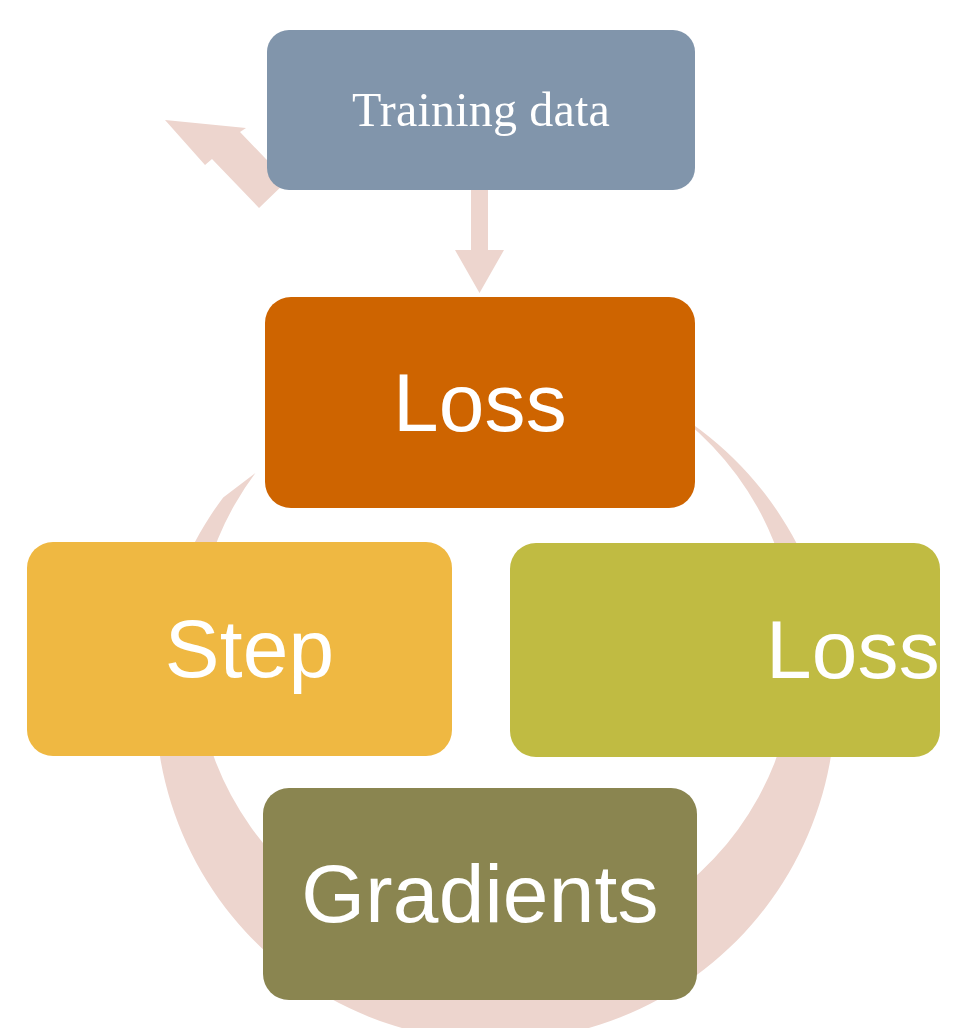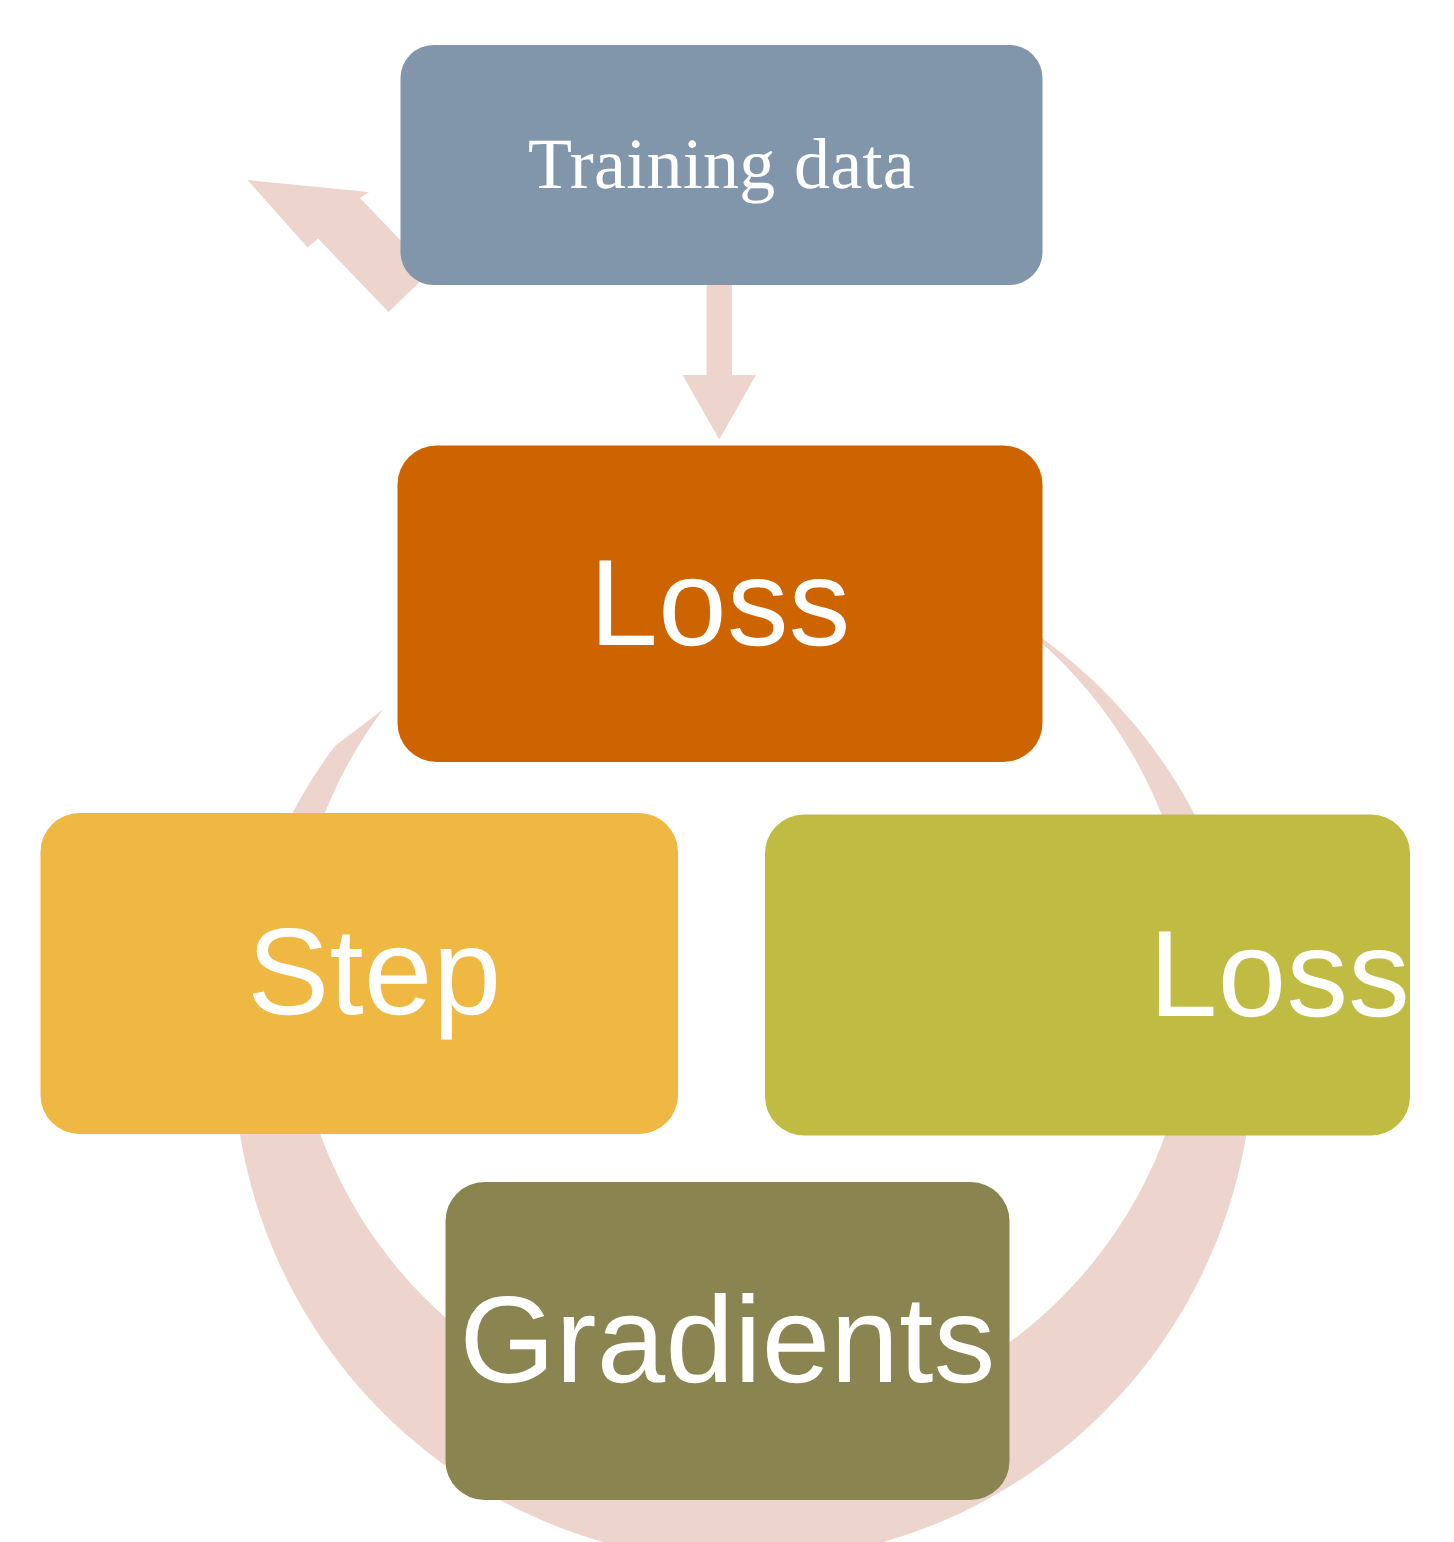--- a/index.html
+++ b/index.html
@@ -76,21 +76,21 @@
   #node-step .node-label { font-size: 82px; }
 
   #node-loss {
     left: 510px;  top: 543px;
     width: 430px; height: 214px;
   }
   #node-loss .node-label { font-size: 82px; }
 
   #node-gradients {
     left: 263px;  top: 788px;
-    width: 376px; height: 212px; margin-left: 34px;
+    width: 434px; height: 212px;
   }
   #node-gradients .node-label { font-size: 82px; }
 </style>
 </head>
 <body>
 
 <div id="canvas" style="background-color: rgb(255, 255, 255);">
 
   <svg id="cycle-ring" viewBox="0 0 969 1028" width="969" height="1028" xmlns="http://www.w3.org/2000/svg" aria-hidden="true">
 

